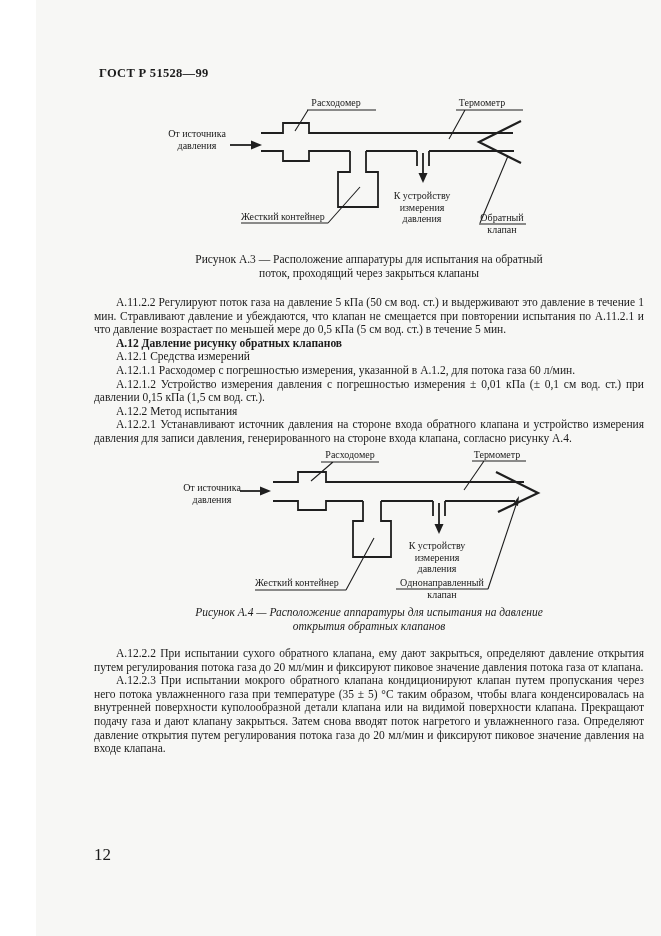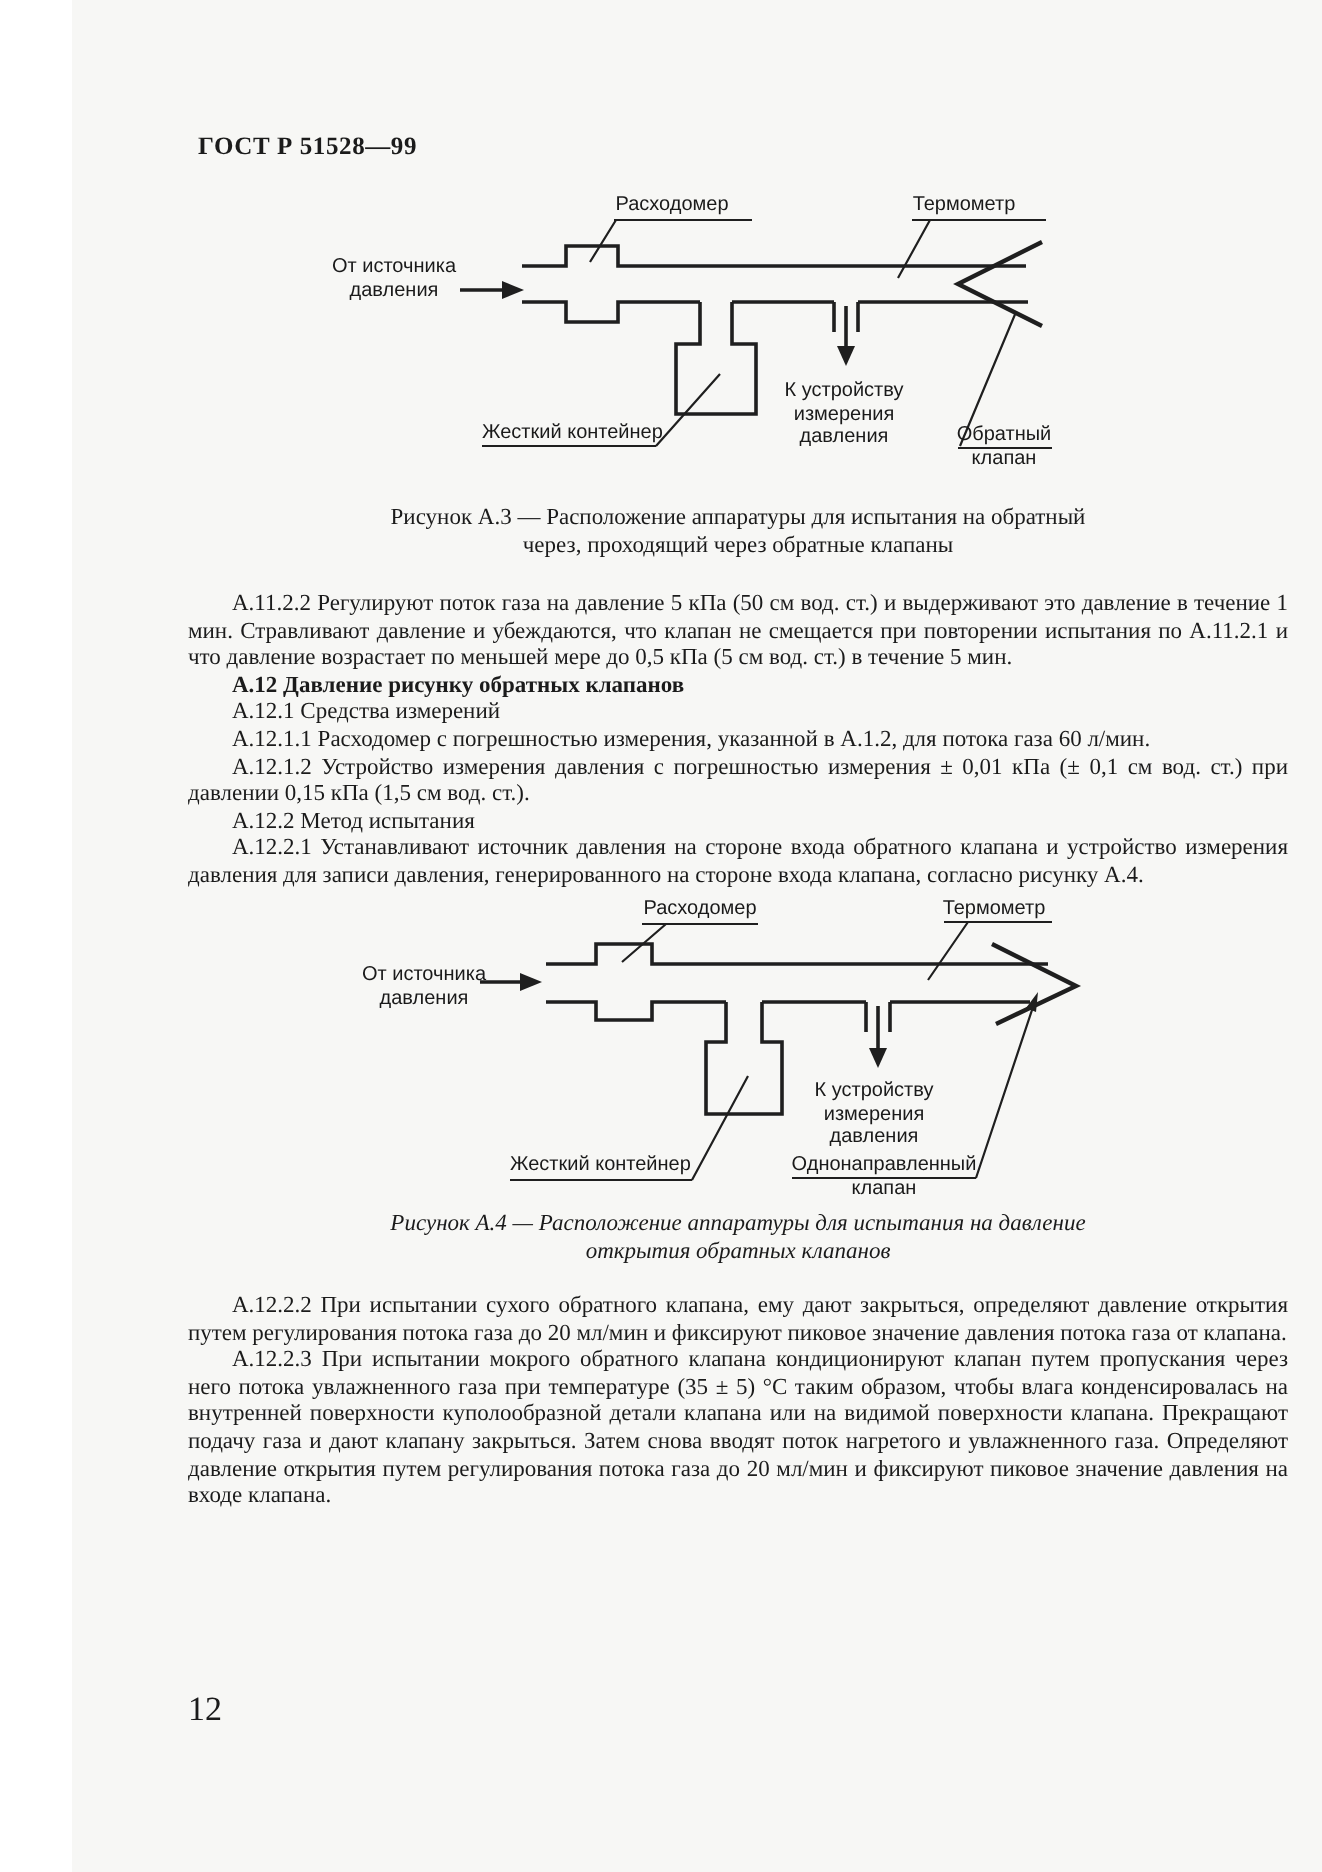--- a/index.html
+++ b/index.html
@@ -13,21 +13,21 @@
     margin-left:36px;
   }
   .doc-header{
     position:absolute;left:63px;top:66px;
     font-size:12.5px;font-weight:bold;letter-spacing:.3px;
   }
   .figure{position:absolute;left:58px;width:545px;}
   .figure svg{position:absolute;left:0;top:0;}
   .fig-label{
     position:absolute;
-    font-family:Liberation Sans, sans-serif;
+    font-family:Liberation Serif, serif;
     font-size:10px;line-height:11.5px;
     text-align:center;white-space:nowrap;
     transform:translateX(-50%);
     color:#1a1a1a;
   }
   .fig-label.left{transform:none;text-align:right;}
   .fig-label div{display:block;}
   .caption{
     position:absolute;left:58px;width:550px;
     text-align:center;
@@ -98,21 +98,21 @@
       <div>давления</div>
     </div>
     <div class="fig-label" style="left:408px;top:117px;">
       <div>Обратный</div>
       <div>клапан</div>
     </div>
   </div>
 
   <div class="caption" style="top:253px;">
     <div>Рисунок А.3 — Расположение аппаратуры для испытания на обратный</div>
-    <div>через, проходящий через обратные клапаны</div>
+    <div>поток, проходящий через закрыться клапаны</div>
   </div>
 
   <div class="textblock" style="top:296px;">
     <p>А.11.2.2 Регулируют поток газа на давление 5 кПа (50 см вод. ст.) и выдерживают это давление в течение 1 мин. Стравливают давление и убеждаются, что клапан не смещается при повторении испытания по А.11.2.1 и что давление возрастает по меньшей мере до 0,5 кПа (5 см вод. ст.) в течение 5 мин.</p>
     <p class="bold">А.12 Давление рисунку обратных клапанов</p>
     <p>А.12.1 Средства измерений</p>
     <p>А.12.1.1 Расходомер с погрешностью измерения, указанной в А.1.2, для потока газа 60 л/мин.</p>
     <p>А.12.1.2 Устройство измерения давления с погрешностью измерения ± 0,01 кПа (± 0,1 см вод. ст.) при давлении 0,15 кПа (1,5 см вод. ст.).</p>
     <p>А.12.2 Метод испытания</p>
     <p>А.12.2.1 Устанавливают источник давления на стороне входа обратного клапана и устройство измерения давления для записи давления, генерированного на стороне входа клапана, согласно рисунку А.4.</p>

